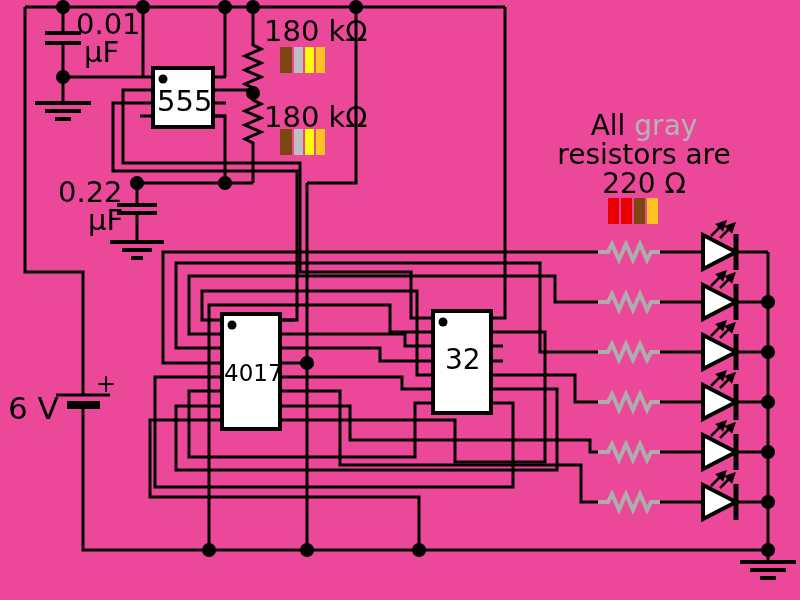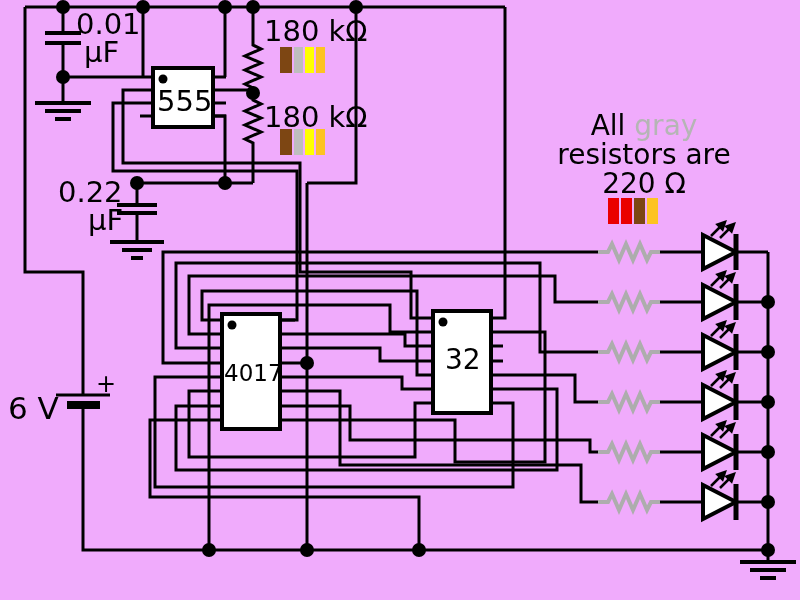--- a/index.html
+++ b/index.html
@@ -1,16 +1,16 @@
 <!DOCTYPE html>
 <html><head>
 <meta charset="utf-8">
 <style>
   html,body{margin:0;padding:0;background:#fff;}
-  #stage{width:800px;height:600px;position:relative;background:#f0abfc;overflow:hidden;}
+  #stage{width:800px;height:600px;position:relative;background:#ec4899;overflow:hidden;}
   svg text{font-family:"DejaVu Sans","Liberation Sans",sans-serif;fill:#000;}
   .w{stroke:#000;stroke-width:3;fill:none;}
   .w4{stroke:#000;stroke-width:4;fill:none;}
   .icbody{fill:#fff;stroke:#000;stroke-width:4;}
   .dot{fill:#000;stroke:none;}
 </style>
 </head>
 <body>
 
 <div id="stage">

